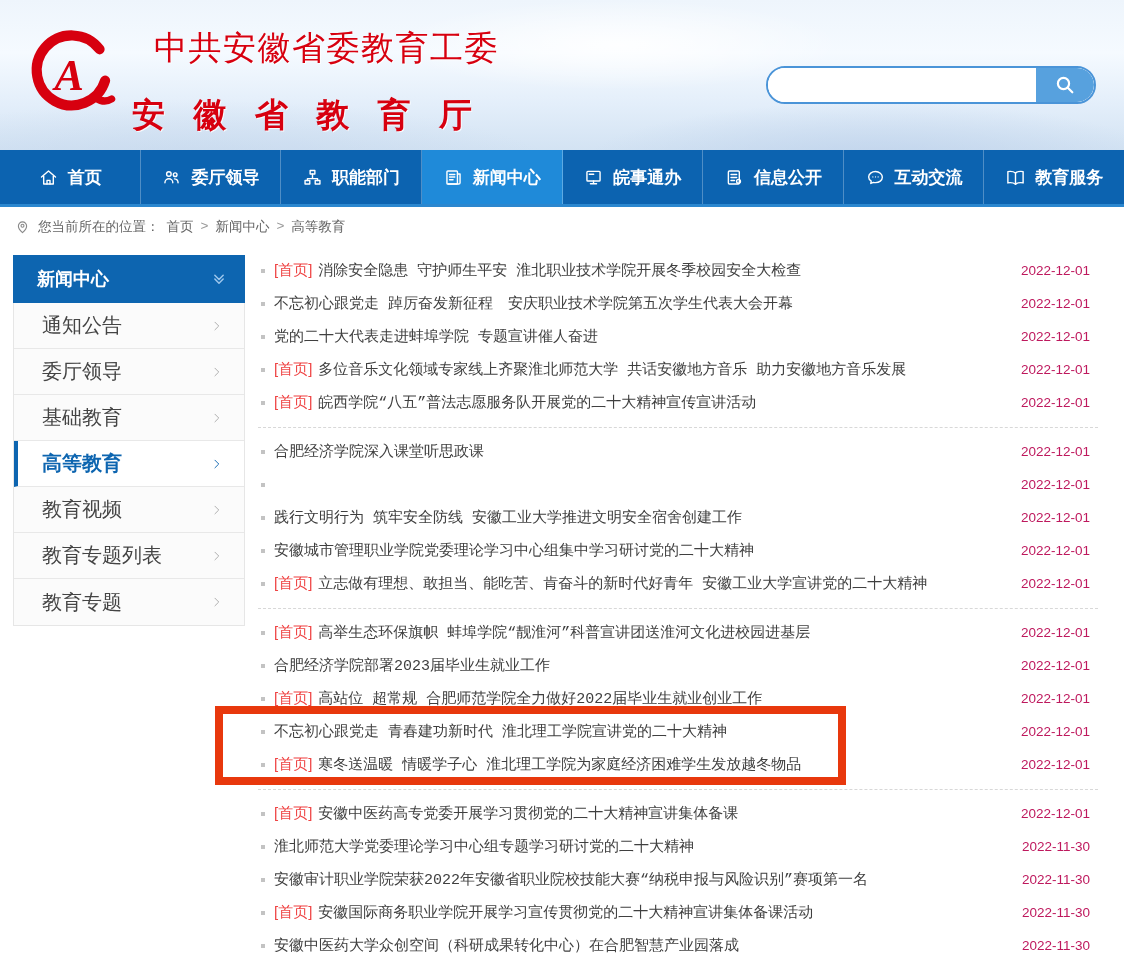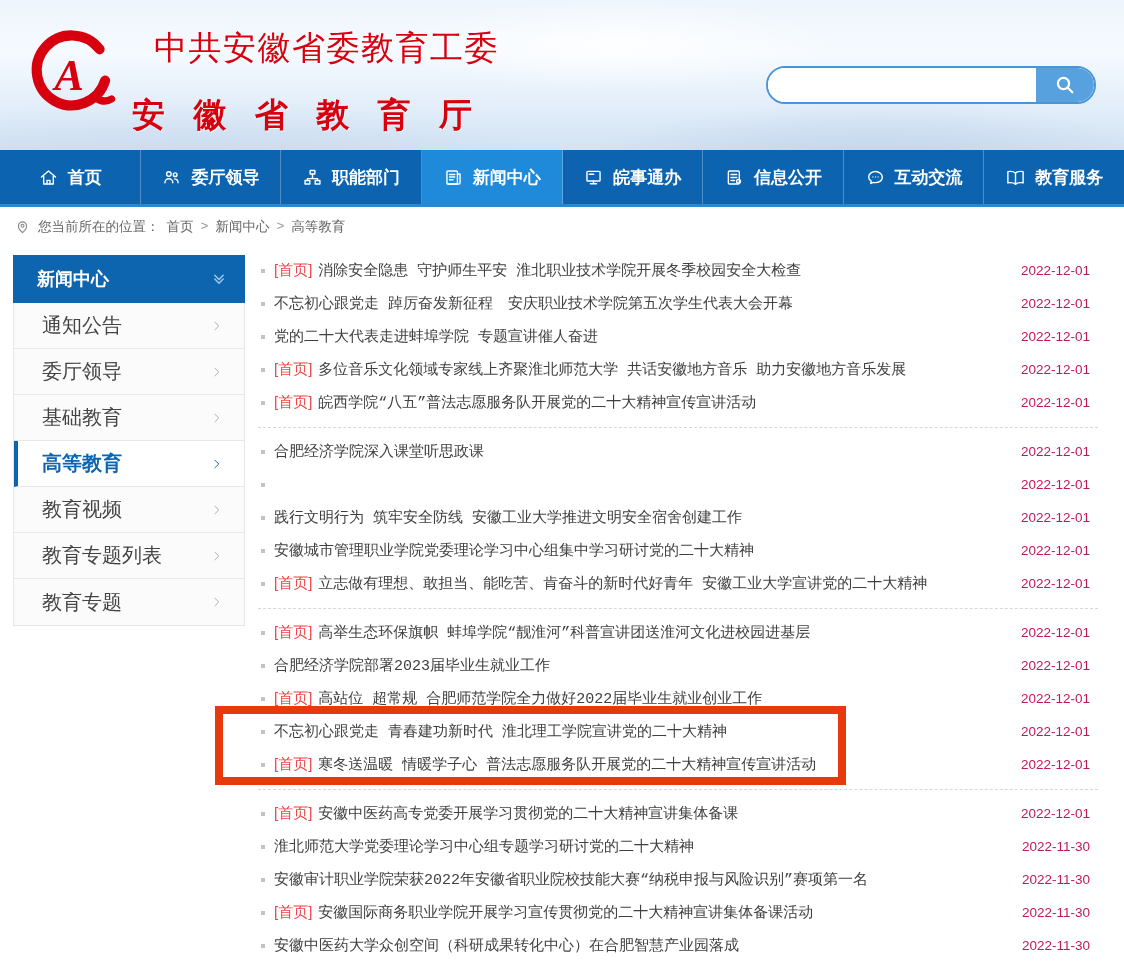--- a/index.html
+++ b/index.html
@@ -309,21 +309,21 @@
         <span class="news-date">2022-12-01</span>
       </div>
       <div class="news-row">
         <span class="bullet"></span>
         <span class="news-title">不忘初心跟党走 青春建功新时代 淮北理工学院宣讲党的二十大精神</span>
         <span class="news-date">2022-12-01</span>
       </div>
       <div class="news-row">
         <span class="bullet"></span>
         <span class="tag">[首页]</span>
-        <span class="news-title">寒冬送温暖 情暖学子心 普法志愿服务队开展党的二十大精神宣传宣讲活动</span>
+        <span class="news-title">寒冬送温暖 情暖学子心 淮北理工学院为家庭经济困难学生发放越冬物品</span>
         <span class="news-date">2022-12-01</span>
       </div>
       <div class="group-divider"></div>
       <div class="news-row">
         <span class="bullet"></span>
         <span class="tag">[首页]</span>
         <span class="news-title">安徽中医药高专党委开展学习贯彻党的二十大精神宣讲集体备课</span>
         <span class="news-date">2022-12-01</span>
       </div>
       <div class="news-row">

